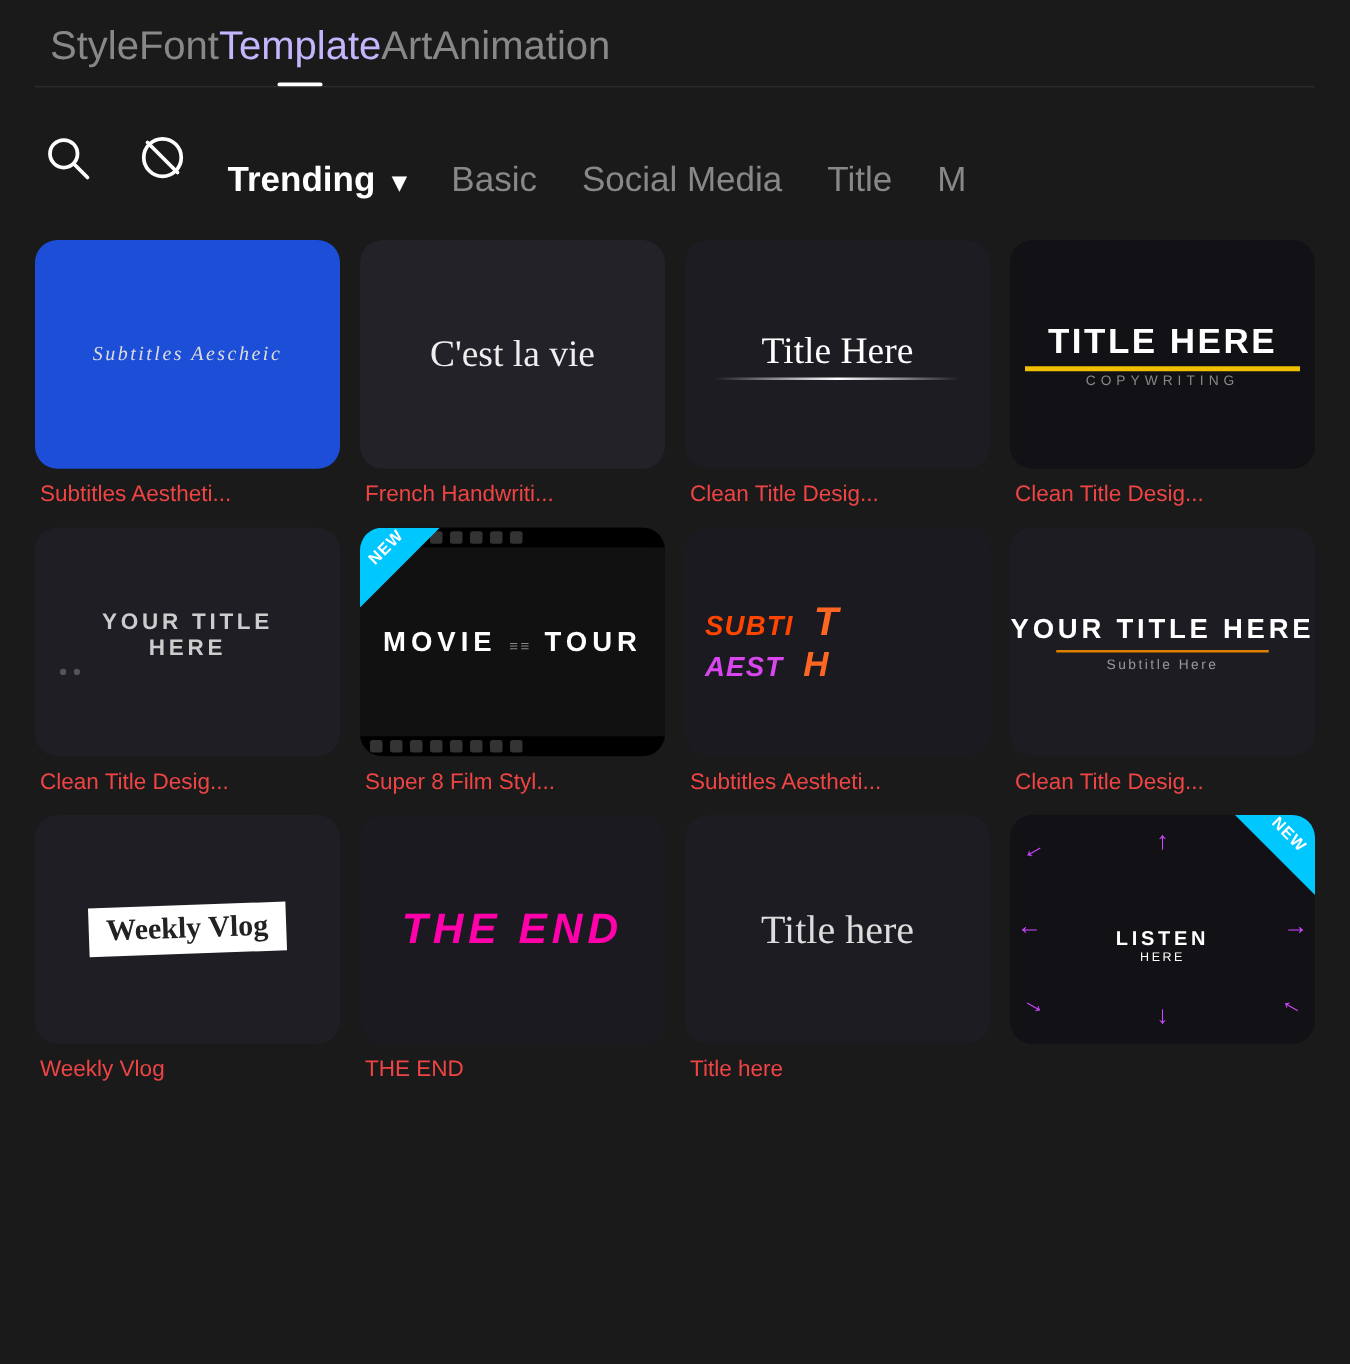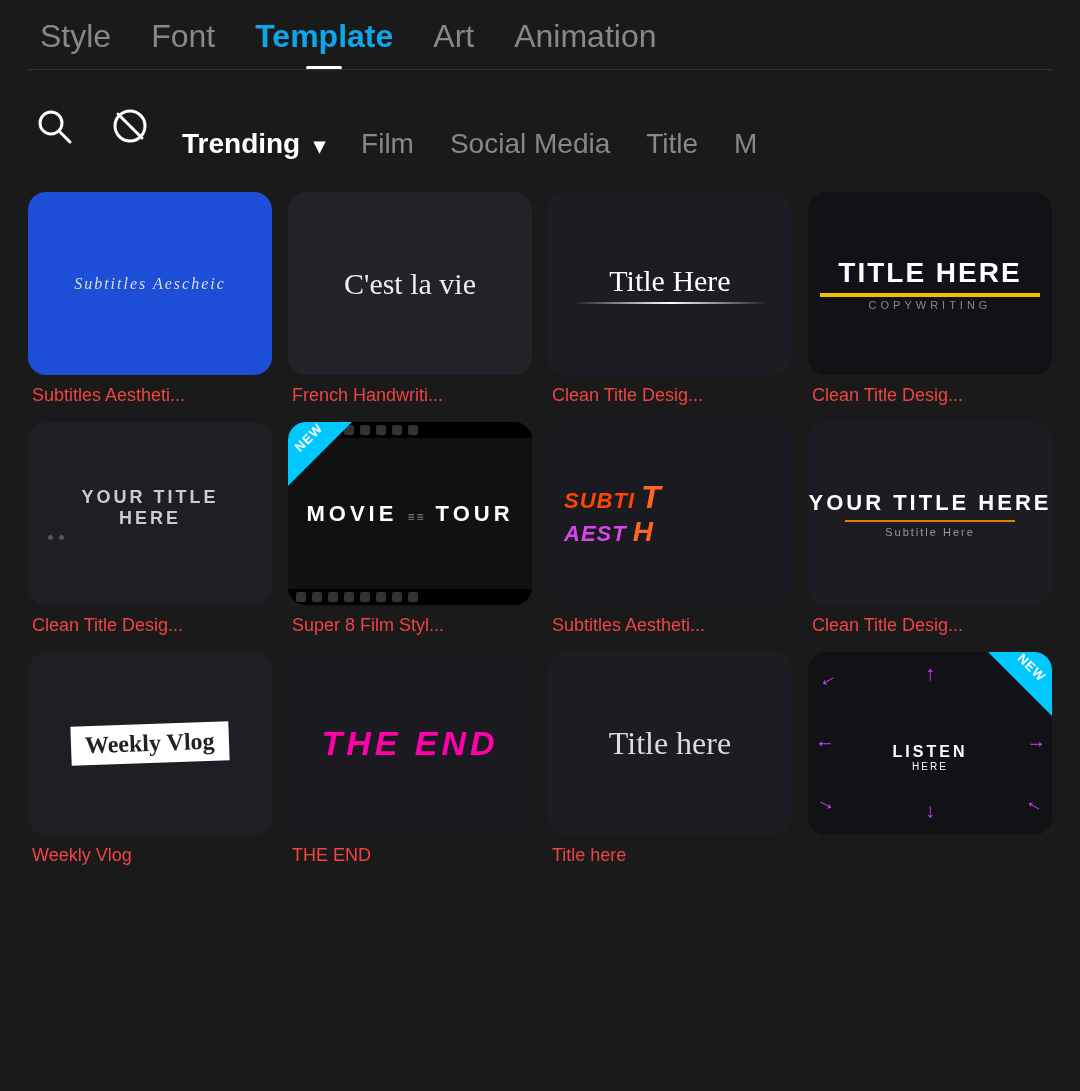--- a/index.html
+++ b/index.html
@@ -11,35 +11,34 @@
       width: 1080px;
       min-height: 1091px;
       overflow-x: hidden;
     }
 
     
     .top-nav {
       display: flex;
       align-items: center;
       padding: 18px 40px 0 40px;
-      gap: 40px;
       background: #1a1a1a;
     }
 
     .nav-item {
       font-size: 32px;
       color: #888;
       cursor: pointer;
       padding-bottom: 14px;
       position: relative;
     }
 
     .nav-item.active {
-      color: #0ea5e9;
-      font-weight: 700;
+      color: #c4b5fd;
+      font-weight: 400;
     }
 
     .nav-item.active::after {
       content: '';
       position: absolute;
       bottom: 0;
       left: 50%;
       transform: translateX(-50%);
       width: 36px;
       height: 3px;
@@ -326,21 +325,21 @@
     
     .thumb-subti {
       background: #1a1a20;
       flex-direction: column;
       justify-content: center;
       align-items: flex-start;
       padding: 16px;
     }
     .thumb-subti .row1 {
       display: flex;
-      gap: 6px;
+      gap: 16px;
       align-items: baseline;
     }
     .thumb-subti .subti-text {
       font-size: 22px;
       font-weight: 900;
       color: #ff4500;
       font-style: italic;
       letter-spacing: 1px;
     }
     .thumb-subti .aest-text {
@@ -494,21 +493,21 @@
     <svg class="block-icon-svg" viewBox="0 0 40 40" fill="none" xmlns="http://www.w3.org/2000/svg">
       <circle cx="20" cy="20" r="15" stroke="white" stroke-width="3"></circle>
       <line x1="8" y1="8" x2="32" y2="32" stroke="white" stroke-width="3" stroke-linecap="round"></line>
     </svg>
   </div>
   <div class="filter-tags">
     <div class="filter-tag active">
       <span>Trending</span>
       <span class="dropdown-arrow">▾</span>
     </div>
-    <div class="filter-tag">Film</div>
+    <div class="filter-tag">Basic</div>
     <div class="filter-tag">Social Media</div>
     <div class="filter-tag">Title</div>
     <div class="filter-tag">M</div>
   </div>
 </div>
 
 <div class="grid">
 
   <div class="card">
     <div class="card-thumb thumb-subtitles-aesthetic">

